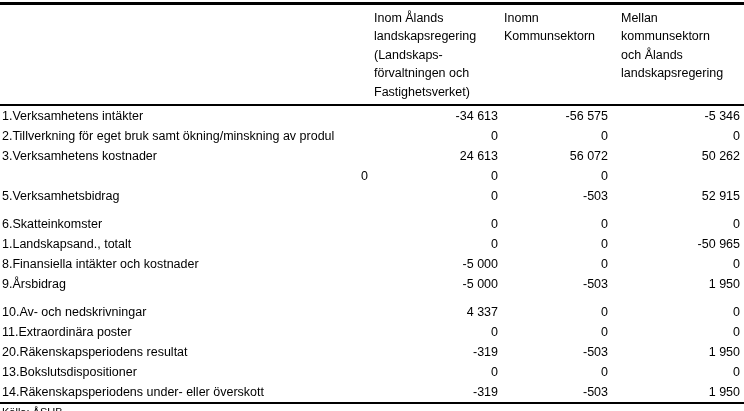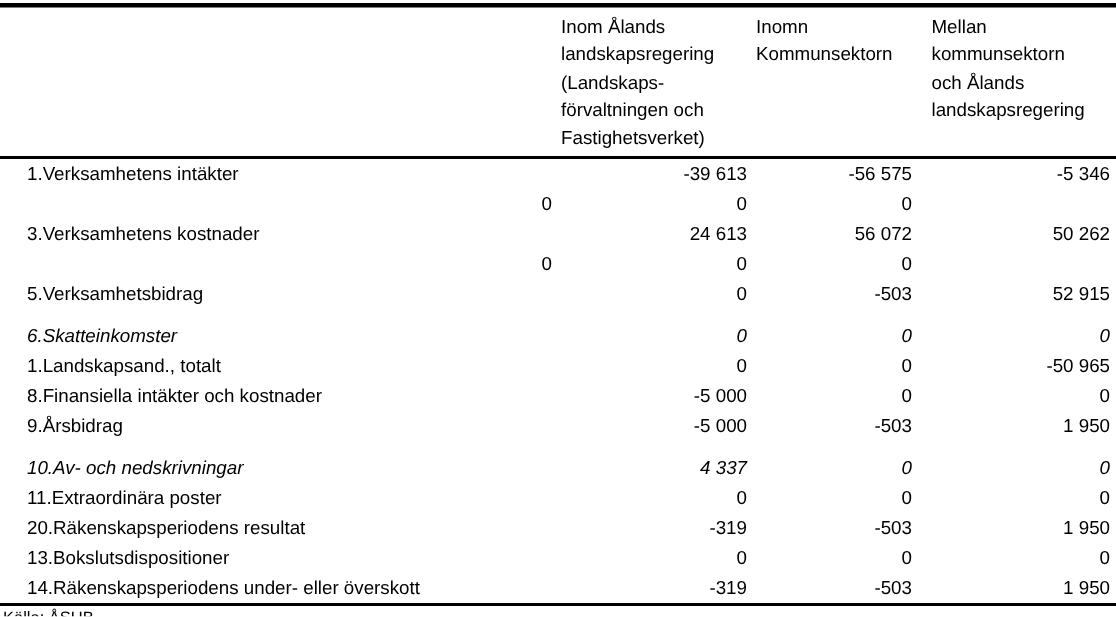--- a/index.html
+++ b/index.html
@@ -32,23 +32,23 @@
   .th {
     white-space: pre-line;
     line-height: 18.5px;
     padding-left: 2px;
     font-size: 12.5px;
   }
   .th.c3 { padding-left: 9px; }
 
   .tbody { }
   .trow { height: 20px; line-height: 20px; }
-  .trow.gap { margin-top: 8px; font-style: italic; }
+  .trow.gap { margin-top: 8px; }
   .cell-label {
-    padding-left: 18px;
+    padding-left: 2px;
     white-space: nowrap;
     overflow: hidden;
   }
   .cell-num {
     text-align: right;
     padding-right: 4px;
     white-space: nowrap;
   }
   .source-note {
     font-size: 11px;
@@ -77,26 +77,27 @@
 och Ålands
 landskapsregering</div>
   </div>
 
   <div class="rule rule-header"></div>
 
   <div class="tbody">
 
     <div class="grid-row trow">
       <div class="cell-label">1.Verksamhetens intäkter</div>
-      <div class="cell-num">-39 613</div>
+      <div class="cell-num">-34 613</div>
       <div class="cell-num">-56 575</div>
       <div class="cell-num">-5 346</div>
     </div>
 
     <div class="grid-row trow">
+      <div class="cell-label">2.Tillverkning för eget bruk samt ökning/minskning av produl</div>
       <div class="cell-num">0</div>
       <div class="cell-num">0</div>
       <div class="cell-num">0</div>
     </div>
 
     <div class="grid-row trow">
       <div class="cell-label">3.Verksamhetens kostnader</div>
       <div class="cell-num">24 613</div>
       <div class="cell-num">56 072</div>
       <div class="cell-num">50 262</div>

